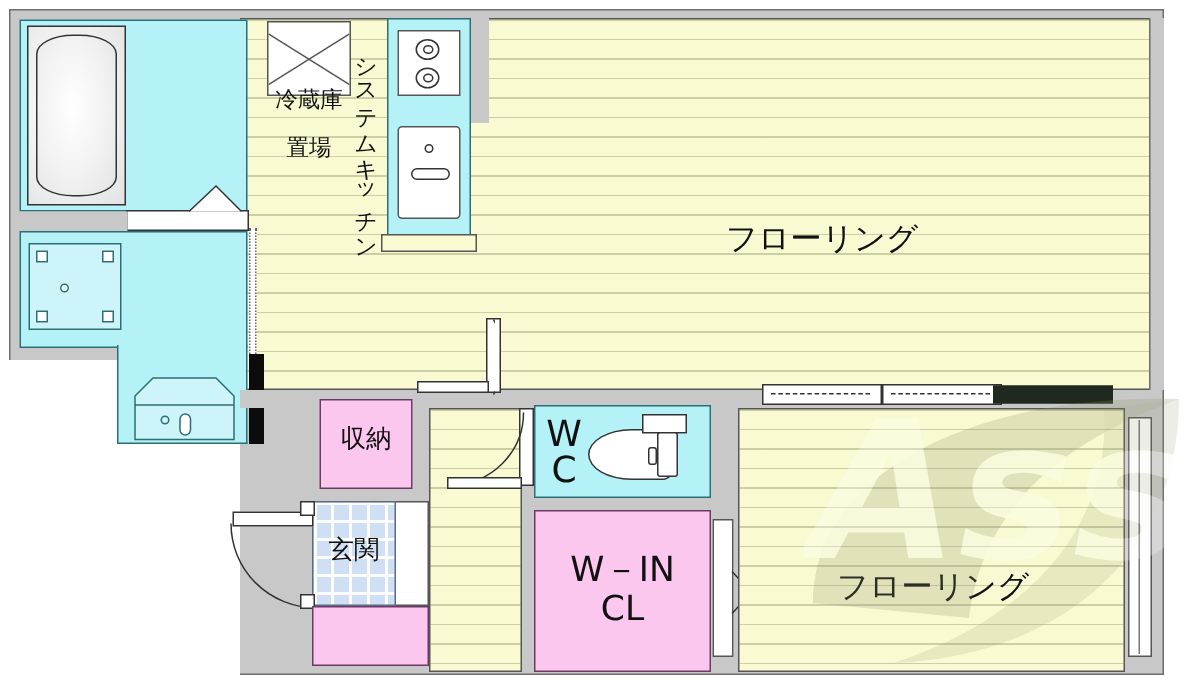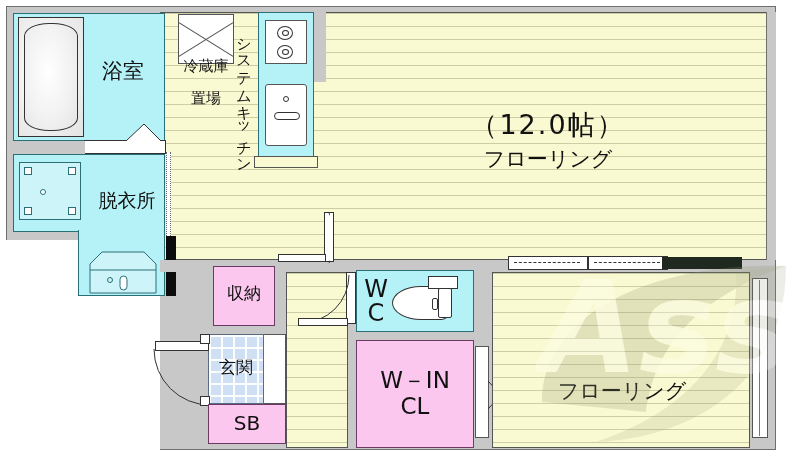--- a/index.html
+++ b/index.html
@@ -87,48 +87,45 @@
   <div class="abs wallplain" style="left:0;top:0;width:800px;height:456px;background:#ffffff;"></div>
 
   <div class="abs wallplain" style="left:6px;top:6px;width:770px;height:444px;background:#c8c8c8;border:1px solid #6e6e6e;"></div>
 
   <div class="abs" style="left:0px;top:296px;width:160px;height:160px;background:#ffffff;"></div>
   <div class="abs" style="left:0px;top:240px;width:78px;height:80px;background:#ffffff;"></div>
   <div class="abs" style="left:0;top:0;width:800px;height:6px;background:#ffffff;"></div>
 
   <div class="abs floor" style="left:160px;top:12px;width:608px;height:248px;"></div>
 
-  <div class="lbl big" style="left:448px;top:110px;width:200px;">（12.0帖）</div>
   <div class="lbl mid" style="left:448px;top:148px;width:200px;">フローリング</div>
 
   <div class="abs wet" style="left:13px;top:13px;width:152px;height:128px;"></div>
 
   <div class="abs tub" style="left:18px;top:17px;width:66px;height:120px;">
     <div class="tubinner"></div>
   </div>
-  <div class="lbl mid" style="left:88px;top:60px;width:70px;">浴室</div>
 
   <div class="abs" style="left:84px;top:140px;width:82px;height:14px;background:#ffffff;border:1px solid #333;"></div>
   <svg class="abs" style="left:126px;top:123px;width:36px;height:19px;" viewBox="0 0 36 19">
     <path d="M0 18 L18 1 L35 18" fill="#ffffff" stroke="#333" stroke-width="1"></path>
   </svg>
 
   <div class="abs wallplain" style="left:13px;top:141px;width:72px;height:13px;"></div>
 
   <div class="abs wet" style="left:13px;top:154px;width:152px;height:78px;"></div>
   <div class="abs wet" style="left:78px;top:230px;width:87px;height:66px;border-top:none;"></div>
 
   <div class="abs sq-outline" style="left:19px;top:162px;width:62px;height:58px;">
     <div class="abs" style="left:4px;top:4px;width:8px;height:8px;border:1px solid #2b6f76;background:#ffffff;"></div>
     <div class="abs" style="right:4px;top:4px;width:8px;height:8px;border:1px solid #2b6f76;background:#ffffff;"></div>
     <div class="abs" style="left:4px;bottom:4px;width:8px;height:8px;border:1px solid #2b6f76;background:#ffffff;"></div>
     <div class="abs" style="right:4px;bottom:4px;width:8px;height:8px;border:1px solid #2b6f76;background:#ffffff;"></div>
     <div class="abs" style="left:20px;top:26px;width:6px;height:6px;border:1px solid #2b6f76;border-radius:50%;background:#ffffff;"></div>
   </div>
-  <div class="lbl small" style="left:84px;top:190px;width:86px;font-size:19px;">脱衣所</div>
 
   <svg class="abs" style="left:88px;top:250px;width:70px;height:44px;" viewBox="0 0 70 44">
     <path d="M2 43 L2 14 L14 2 L56 2 L68 14 L68 43 Z" fill="#cdf4f8" stroke="#2b6f76" stroke-width="1"></path>
     <line x1="2" y1="20" x2="68" y2="20" stroke="#2b6f76" stroke-width="1"></line>
     <circle cx="22" cy="30" r="2.5" fill="none" stroke="#2b6f76" stroke-width="1"></circle>
     <rect x="32" y="26" width="7" height="14" rx="3.5" fill="#ffffff" stroke="#2b6f76" stroke-width="1"></rect>
   </svg>
 
   <div class="abs blackwall" style="left:166px;top:236px;width:10px;height:60px;"></div>
   <div class="abs" style="left:166px;top:152px;width:5px;height:84px;background:#ffffff;border-left:1px dotted #666;border-right:1px dotted #666;"></div>
@@ -174,21 +171,20 @@
   <div class="abs" style="left:264px;top:334px;width:22px;height:70px;background:#ffffff;border:1px solid #555;border-left:none;"></div>
 
   <div class="abs doorleaf" style="left:155px;top:341px;width:54px;height:10px;"></div>
   <svg class="abs" style="left:153px;top:348px;width:58px;height:58px;" viewBox="0 0 58 58">
     <path d="M1 1 A56 56 0 0 0 57 57" fill="none" stroke="#333" stroke-width="1"></path>
   </svg>
   <div class="abs doorleaf" style="left:200px;top:334px;width:10px;height:10px;"></div>
   <div class="abs doorleaf" style="left:200px;top:396px;width:10px;height:10px;"></div>
 
   <div class="abs pink" style="left:208px;top:404px;width:78px;height:40px;"></div>
-  <div class="lbl small" style="left:208px;top:412px;width:78px;font-size:20px;">SB</div>
 
   <div class="abs wet" style="left:356px;top:270px;width:118px;height:62px;"></div>
   <div class="lbl" style="left:361px;top:276px;width:30px;font-size:24px;">W</div>
   <div class="lbl" style="left:361px;top:300px;width:30px;font-size:24px;">C</div>
 
   <div class="abs toiletbowl" style="left:392px;top:286px;width:58px;height:34px;"></div>
   <div class="abs" style="left:428px;top:276px;width:30px;height:13px;background:#ffffff;border:1px solid #333;"></div>
   <div class="abs" style="left:438px;top:288px;width:14px;height:30px;background:#ffffff;border:1px solid #333;border-radius:2px;"></div>
   <div class="abs" style="left:432px;top:298px;width:6px;height:12px;background:#ffffff;border:1px solid #333;border-radius:2px;"></div>
 

